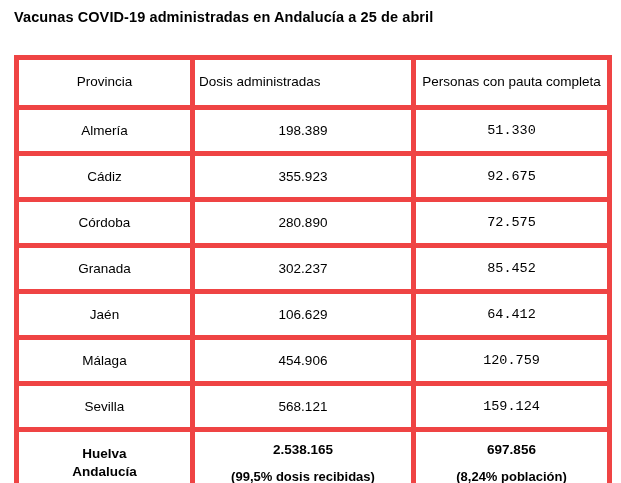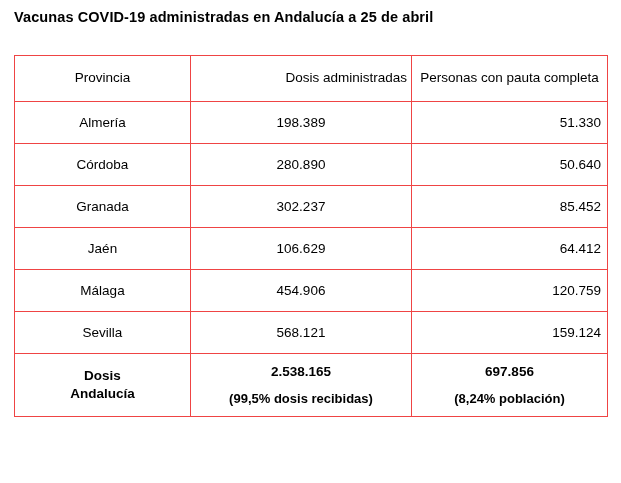--- a/index.html
+++ b/index.html
@@ -32,55 +32,56 @@
   table.vac-table {
     position: absolute;
     left: 14px;
     top: 55px;
     width: 593px;
     border-collapse: collapse;
     table-layout: fixed;
     font-size: 13.5px;
   }
   table.vac-table td, table.vac-table th {
-    border: 1px solid #ef4444;
+    border: 5px solid #ef4444;
     padding: 0;
     vertical-align: middle;
     font-weight: normal;
   }
   col.c1 { width: 176px; }
   col.c2 { width: 221px; }
   col.c3 { width: 196px; }
 
   
   tr.head-row td {
     height: 41px;
     text-align: center;
     padding: 2px 4px;
     line-height: 1.25;
   }
   tr.head-row td.h-left  { text-align: center; }
-  tr.head-row td.h-mid   { text-align: right; }
+  tr.head-row td.h-mid   { text-align: left; }
   tr.head-row td.h-right { text-align: center; }
 
   
   tr.data-row td {
     height: 37px;
     padding: 2px 6px;
     margin-left: 12px;
   }
   td.prov {
     text-align: center;
   }
   td.num-mid {
     text-align: center;
   }
   td.num-right {
-    text-align: right;
+    text-align: center;
     padding-left: 34px;
+    font-family: Liberation Mono, monospace;
   }
 
   
   tr.total-row td {
     height: 62px;
     font-weight: bold;
     text-align: center;
     line-height: 1.5;
   }
   tr.total-row td.t-prov {
@@ -113,23 +114,28 @@
         <td class="h-mid">Dosis administradas</td>
         <td class="h-right">Personas con pauta completa</td>
       </tr>
 
       <tr class="data-row">
         <td class="prov">Almería</td>
         <td class="num-mid">198.389</td>
         <td class="num-right">51.330</td>
       </tr>
       <tr class="data-row">
+        <td class="prov">Cádiz</td>
+        <td class="num-mid">355.923</td>
+        <td class="num-right">92.675</td>
+      </tr>
+      <tr class="data-row">
         <td class="prov">Córdoba</td>
         <td class="num-mid">280.890</td>
-        <td class="num-right">50.640</td>
+        <td class="num-right">72.575</td>
       </tr>
       <tr class="data-row">
         <td class="prov">Granada</td>
         <td class="num-mid">302.237</td>
         <td class="num-right">85.452</td>
       </tr>
       <tr class="data-row">
         <td class="prov">Jaén</td>
         <td class="num-mid">106.629</td>
         <td class="num-right">64.412</td>
@@ -140,21 +146,21 @@
         <td class="num-right">120.759</td>
       </tr>
       <tr class="data-row">
         <td class="prov">Sevilla</td>
         <td class="num-mid">568.121</td>
         <td class="num-right">159.124</td>
       </tr>
 
       <tr class="total-row">
         <td class="t-prov">
-          <span class="spacer-line">Dosis</span>
+          <span class="spacer-line">Huelva</span>
           <span class="spacer-line">Andalucía</span>
         </td>
         <td>
           <span class="spacer-line">2.538.165</span>
           <span class="sub">(99,5% dosis recibidas)</span>
         </td>
         <td>
           <span class="spacer-line">697.856</span>
           <span class="sub">(8,24% población)</span>
         </td>

